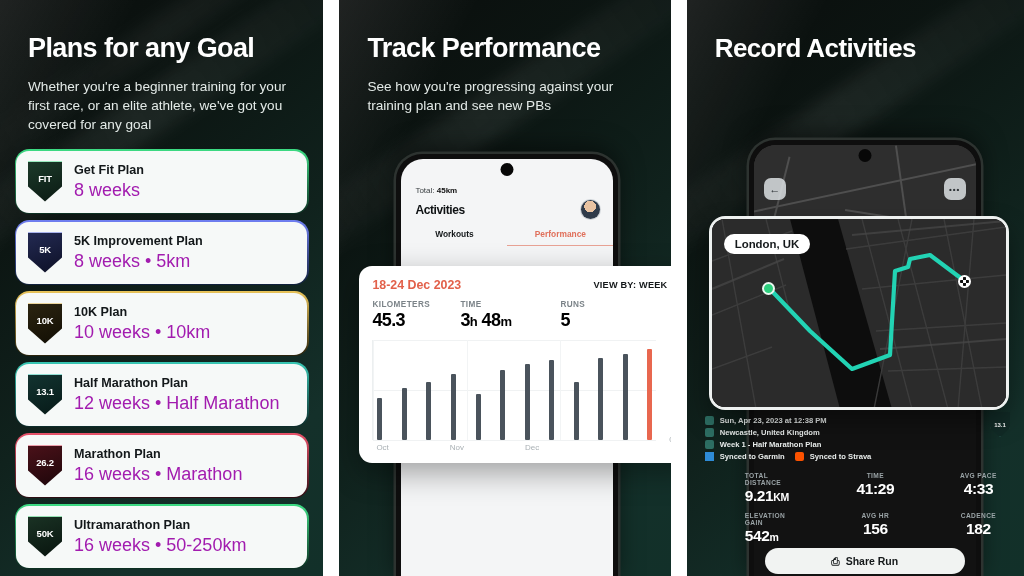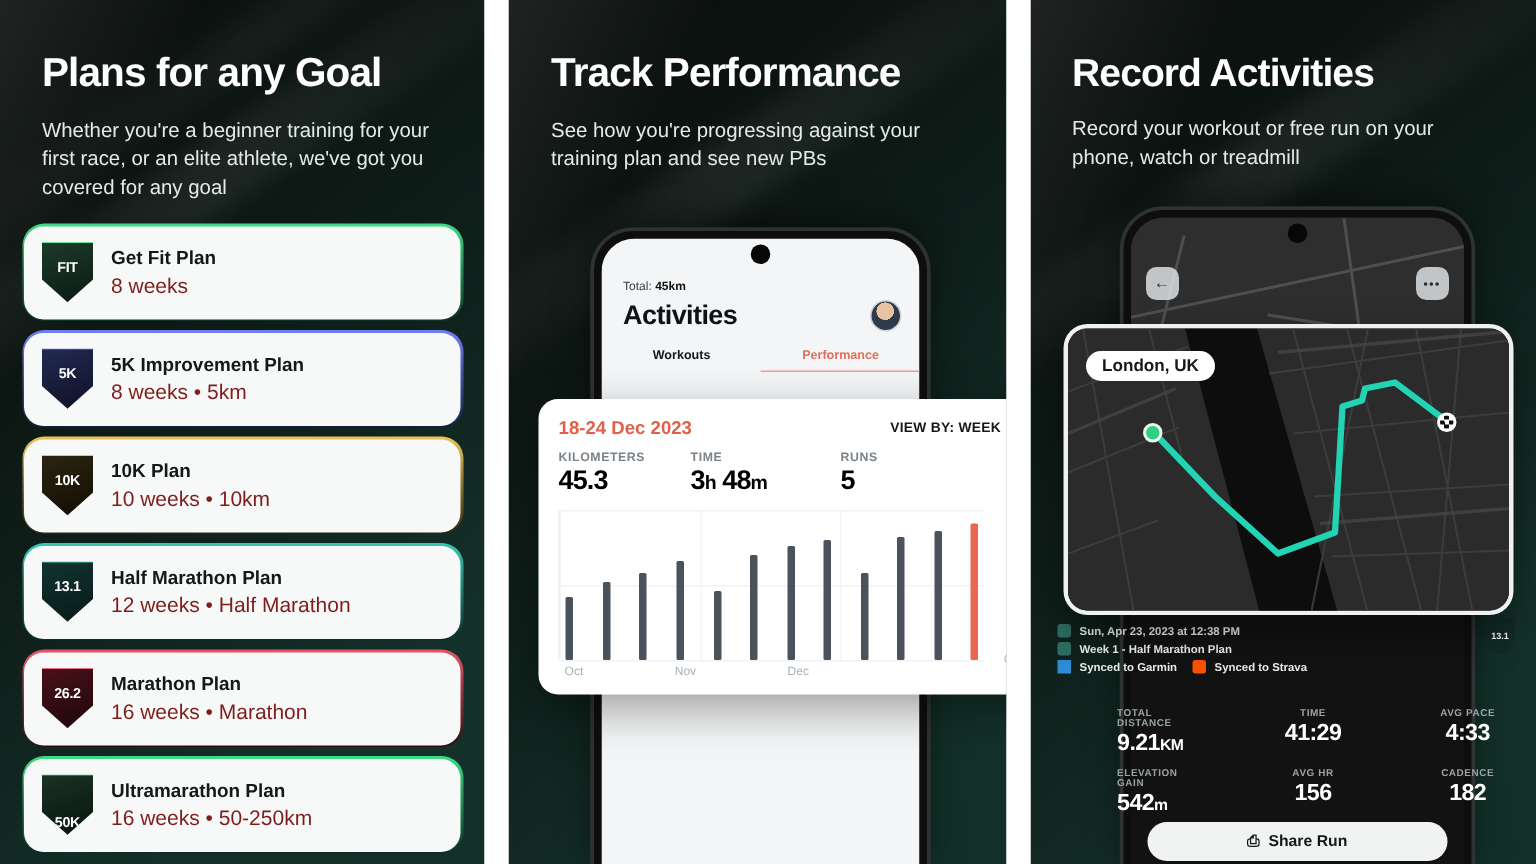--- a/index.html
+++ b/index.html
@@ -45,40 +45,40 @@
   .badge { width:34px; height:40px; flex:0 0 34px; position:relative;
            clip-path:polygon(0% 0%,100% 0%,100% 62%,50% 100%,0% 62%);
            display:flex; align-items:center; justify-content:center;
            font-size:9.5px; font-weight:800; color:#fff; letter-spacing:-0.2px; }
   .badge span.num{ transform:translateY(-3px); }
   .bg-fit{ background:linear-gradient(160deg,#1c3a2a,#0b1a13); box-shadow:0 0 0 2px #3ddc84; }
   .bg-5k { background:linear-gradient(160deg,#232a52,#0d1026); box-shadow:0 0 0 2px #5d6fe0; }
   .bg-10k{ background:linear-gradient(160deg,#2b2410,#120e04); box-shadow:0 0 0 2px #e0b23f; }
   .bg-131{ background:linear-gradient(160deg,#123330,#071a18); box-shadow:0 0 0 2px #2ec5b0; }
   .bg-262{ background:linear-gradient(160deg,#4a1119,#1d060a); box-shadow:0 0 0 2px #e0455e;text-align:center; }
-  .bg-50k{ background:linear-gradient(160deg,#1a3224,#08140e); box-shadow:0 0 0 2px #35c96f;align-items:flex-end; }
+  .bg-50k{ background:linear-gradient(160deg,#1a3224,#08140e); box-shadow:0 0 0 2px #35c96f; }
   .ctext { display:flex; flex-direction:column; gap:3px; }
   .ctitle{ font-size:12.6px; font-weight:700; color:#13181a; }
-  .cmeta { font-size:14px; color:#7f1d1d; }
+  .cmeta { font-size:18px; color:#a21caf; }
 
   
   .phone { position:absolute; z-index:2; border-radius:26px 26px 0 0;
            background:#0e0e0e; box-shadow:0 0 0 2.5px #2d3330, 0 -6px 24px rgba(0,0,0,.5); }
   .p2 .phone { left:57px; top:154px; width:222px; height:430px; }
   .p3 .phone { left:62px; top:140px; width:232px; height:440px; }
   .screenw { position:absolute; inset:5px 5px 0 5px; border-radius:22px 22px 0 0; overflow:hidden; }
   .punch { position:absolute; top:9px; left:50%; transform:translateX(-50%);
            width:13px; height:13px; border-radius:50%; background:#070707; z-index:9; }
 
   
   .sc2 { background:#f4f5f6; width:100%; height:100%; }
   .total { font-size:8px; color:#3b4043; padding:27px 0 0 14px; }
   .total b{ font-weight:700; color:#111; }
   .acthead{ display:flex; align-items:center; justify-content:space-between; padding:5px 13px 0 14px; }
-  .acttitle{ font-size:18px; font-weight:700; color:#0f1214; letter-spacing:-0.4px; }
+  .acttitle{ font-size:12px; font-weight:700; color:#0f1214; letter-spacing:-0.4px; }
   .avatar{ width:19px; height:19px; border-radius:50%;
            background:radial-gradient(circle at 48% 34%, #e8c3a2 0 36%, #2f3b4a 37% 100%);
            box-shadow:0 0 0 1px #cfd4d8; }
   .tabs{ display:flex; margin-top:10px; font-size:8.4px; font-weight:700; }
   .tab{ flex:1; text-align:center; padding-bottom:6px; color:#14181a; }
   .tab.act{ color:#e0705b; border-bottom:1.6px solid #e8a294; }
   .prgcard{ margin:90px 8px 0 8px; border-radius:10px; height:46px;
             background:linear-gradient(95deg,#13372c 0%,#1d4033 45%,#5d3b33 100%);
             display:flex; align-items:center; padding:0 8px; gap:8px; }
   .prgbadge{ width:22px; height:27px; clip-path:polygon(0 0,100% 0,100% 62%,50% 100%,0 62%);
@@ -355,21 +355,20 @@
           <span class="xl" style="margin-left:61px">Dec</span>
         </div>
     </div>
   </div>
 
   <div class="panel p3">
     <div class="bg"></div>
     <div class="sheen"></div>
     <div class="content">
       <h1 class="head">Record Activities</h1>
-      <p class="sub">Record your workout or free run on your phone, watch or treadmill</p>
     </div>
 
     <div class="phone">
       <div class="punch"></div>
       <div class="screenw">
         <div class="sc3">
           <div class="maptop">
             <div class="mapdark"></div>
             <div class="road" style="left:-10px;top:40px;width:260px;height:1.5px;transform:rotate(-12deg);"></div>
             <div class="road" style="left:20px;top:10px;width:1.5px;height:120px;transform:rotate(14deg);"></div>
@@ -418,20 +417,24 @@
 
     <div class="details">
       <div class="rbadge">13.1</div>
       <div id="detail-rows">
           <div class="drow">
      <span class="dico" style="background:#2d6e63"></span>
      <span class="dtxt">Sun, Apr 23, 2023 at 12:38 PM</span>
    </div>
           <div class="drow">
      <span class="dico" style="background:#2d6e63"></span>
+     <span class="dtxt">Newcastle, United Kingdom</span>
+   </div>
+          <div class="drow">
+     <span class="dico" style="background:#2d6e63"></span>
      <span class="dtxt">Week 1 - Half Marathon Plan</span>
    </div>
         </div>
       <div class="syncrow" id="sync-rows">
           <div class="drow" style="margin:0">
      <span class="dico" style="background:#2e8bd6;border-radius:0"></span>
      <span class="dtxt">Synced to Garmin</span>
    </div>
           <div class="drow" style="margin:0">
      <span class="dico" style="background:#fc5200;border-radius:2"></span>

